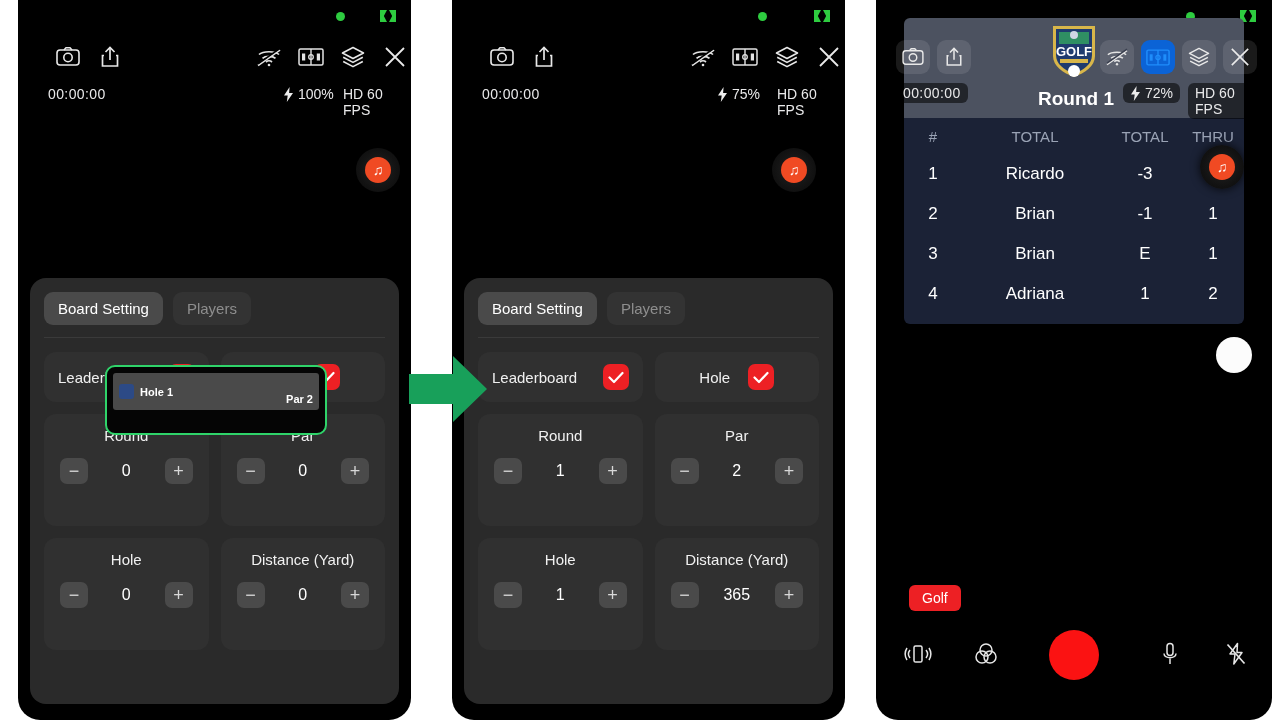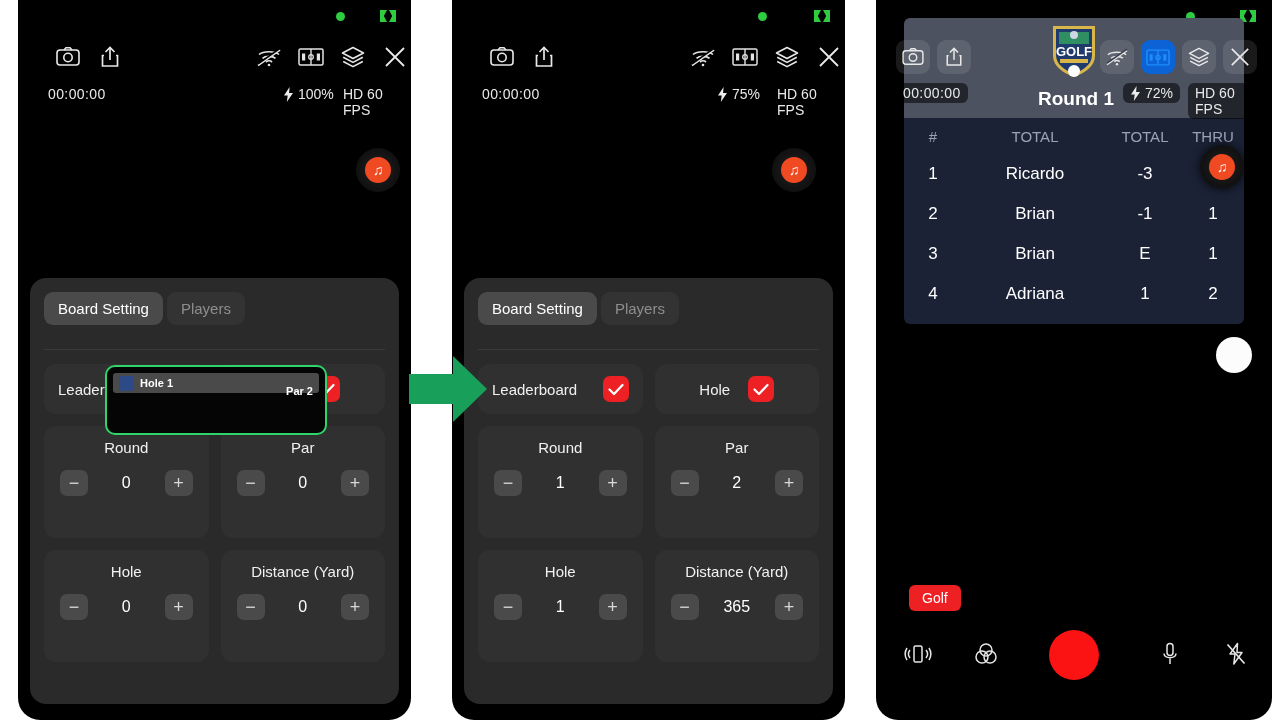--- a/index.html
+++ b/index.html
@@ -38,21 +38,21 @@
   
   .musicfab{position:absolute;width:44px;height:44px;border-radius:50%;
     background:radial-gradient(circle at 50% 50%, #232323 0%, #121212 62%, #0b0b0b 100%);
     display:flex;align-items:center;justify-content:center;box-shadow:0 0 10px rgba(0,0,0,.8);}
   .musicfab .core{width:26px;height:26px;border-radius:50%;background:#f04a23;
     display:flex;align-items:center;justify-content:center;color:#fff;font-size:14px;line-height:1;}
 
   
   .setcard{position:absolute;left:12px;right:12px;top:278px;bottom:16px;
     background:#2a2a2a;border-radius:16px;padding:14px 14px 0 14px;box-sizing:border-box;}
-  .tabs{display:flex;gap:4px;padding-bottom:24px;border-bottom:1px solid #3a3a3a;}
+  .tabs{display:flex;gap:10px;padding-bottom:12px;border-bottom:1px solid #3a3a3a;}
   .tab{padding:8px 14px;border-radius:9px;font-size:15px;}
   .tab.on{background:#4a4a4a;color:#fff;}
   .tab.off{background:#333333;color:#8e8e8e;}
   .grid{display:flex;flex-wrap:wrap;gap:12px;margin-top:14px;}
   .cell{width:calc(50% - 6px);background:#303030;border-radius:12px;box-sizing:border-box;}
   .toggle-cell{height:50px;display:flex;align-items:center;justify-content:center;gap:18px;padding:0 14px;}
   .toggle-cell.lead{justify-content:space-between;}
   .tg-label{font-size:15px;color:#f0f0f0;}
   .chk{width:26px;height:26px;border-radius:7px;background:#ed2024;display:flex;align-items:center;justify-content:center;}
   .step-cell{height:112px;padding:13px 10px 0 10px;text-align:center;}
@@ -71,21 +71,21 @@
   .lb-row{display:flex;align-items:center;height:40px;font-size:17px;color:#ffffff;}
   .lb-row.hrow{color:#9aa3b5;font-size:15px;height:36px;}
   .c-rank{width:58px;text-align:center;}
   .c-name{flex:1;text-align:center;}
   .c-total{width:74px;text-align:center;}
   .c-thru{width:62px;text-align:center;}
 
   
   .holecard{position:absolute;left:105px;width:222px;top:365px;height:70px;
     border:2px solid #2fd46a;border-radius:10px;box-sizing:border-box;padding:6px;background:#050505;}
-  .hc-top{display:flex;align-items:center;height:20px;background:#4a4a4a;border-radius:3px;padding:0 6px;}
+  .hc-top{display:flex;align-items:center;height:37px;background:#4a4a4a;border-radius:3px;padding:0 6px;}
   .hc-badge{width:15px;height:15px;border-radius:3px;background:#2c4a86;margin-right:6px;flex:none;}
   .hc-hole{font-size:11px;font-weight:bold;color:#fff;}
   .hc-par{margin-left:auto;font-size:11px;font-weight:bold;color:#fff;margin-top:15px;}
   .hc-bot{height:24px;display:flex;align-items:center;background:#1b2438;padding:0 6px;}
   .hc-dist{font-size:11px;font-weight:bold;color:#fff;}
 
   .ballmark{position:absolute;left:1216px;top:337px;width:36px;height:36px;border-radius:50%;background:#fcfcfc;}
 
   
   .golftag{position:absolute;left:909px;top:585px;background:#ed2024;color:#fff;

